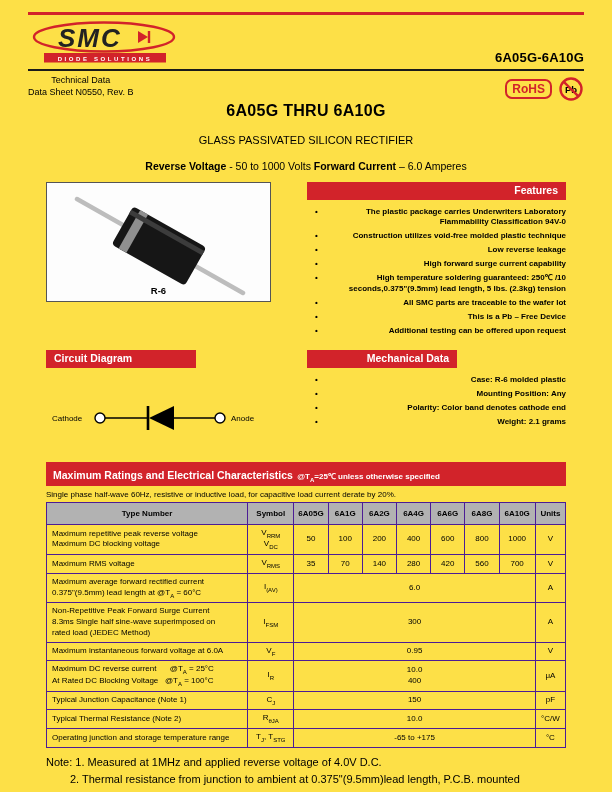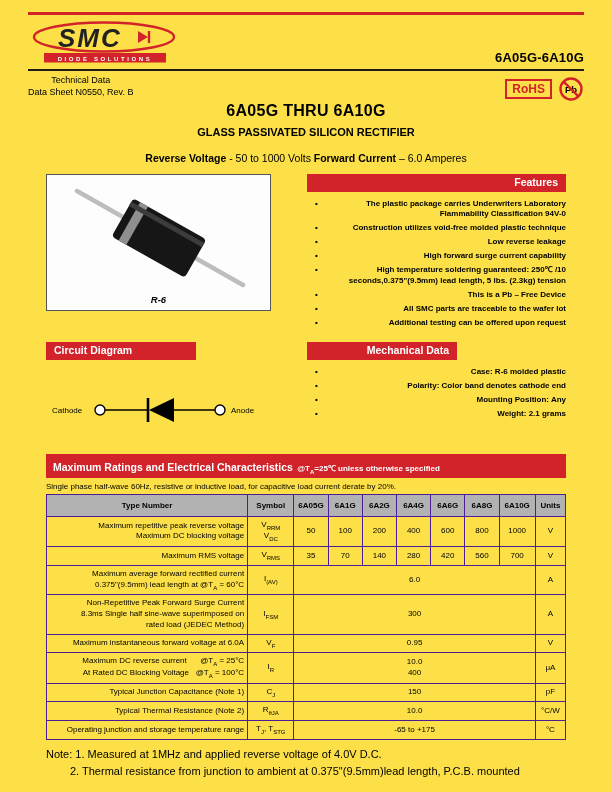--- a/index.html
+++ b/index.html
@@ -6,48 +6,48 @@
   html,body{background:#fff;}
   body{width:612px;height:792px;font-family:"Liberation Sans",sans-serif;color:#000;}
   .page{width:612px;height:792px;padding:12px 28px 0 28px;position:relative;overflow:hidden;background:#fde047;}
   .topline{height:3px;background:#d2232a;}
   .hdr{display:flex;justify-content:space-between;align-items:flex-end;padding:3px 0 1px 0;}
   .part-range{font-size:13px;font-weight:bold;padding-bottom:3px;letter-spacing:.2px;}
   .hdr-rule{height:2px;background:#1a1a1a;}
   .subhdr{display:flex;justify-content:space-between;align-items:flex-start;margin-top:3px;}
   .subhdr-left div{font-size:9px;font-weight:normal;line-height:1.35;text-align:center;}
   .badges{display:flex;align-items:center;gap:6px;margin-top:2px;}
-  .rohs{border:2px solid #d2232a;color:#d2232a;font-weight:bold;font-size:12px;padding:1px 5px;border-radius:0;display:inline-block;margin-left:38px;}
+  .rohs{border:2px solid #d2232a;color:#d2232a;font-weight:bold;font-size:12px;padding:1px 5px;border-radius:7px;display:inline-block;margin-left:38px;}
   .title-block{text-align:center;margin-top:0;}
   .title-main{font-size:16px;font-weight:bold;letter-spacing:.3px;}
-  .title-sub{font-size:11px;font-weight:bold;margin-top:6px;}
+  .title-sub{font-size:11px;font-weight:normal;margin-top:14px;}
   .title-line3{font-size:10.5px;margin-top:14px;}
   .title-line3 b{font-weight:bold;}
   .content{margin:0 18px;}
   .cols{display:flex;gap:36px;margin-top:10px;align-items:flex-start;}
   .col-left{width:225px;flex:none;}
   .col-right{flex:1;min-width:0;text-align:right;}
-  .pkg-box{border:1px solid #555;height:137px;position:relative;background:#fdfdfd;font-style:italic;}
+  .pkg-box{border:1px solid #555;height:120px;position:relative;background:#fdfdfd;}
   .pkg-box svg{display:block;}
   .pkg-label{position:absolute;bottom:5px;left:0;right:0;text-align:center;font-size:9.5px;font-weight:bold;}
   .red-bar{background:#d2232a;color:#fff;font-weight:bold;font-size:10.5px;padding:2px 8px;line-height:1.3;}
   .red-bar.narrow{width:150px;}
   ul.blist{list-style:none;margin:7px 0 0 8px;}
   ul.blist li{font-size:8px;font-weight:bold;line-height:1.32;margin-bottom:3.5px;padding-left:10px;position:relative;}
   ul.blist li::before{content:"\2022";position:absolute;left:0;top:0;}
   .circuit-wrap{margin-top:26px;padding-left:4px;}
   .ratings-bar{margin-top:14px;background:#d2232a;color:#fff;padding:3px 7px;}
   .ratings-bar .main{font-weight:bold;font-size:10.5px;}
   .ratings-bar .sfx{font-size:8px;font-weight:bold;}
   .cond{font-size:8px;margin:4px 0 3px 0;}
   table{border-collapse:collapse;width:100%;table-layout:fixed;}
   th,td{border:1px solid #4c1d95;font-size:8px;}
   th{background:#b2b2b2;font-weight:bold;padding:6px 1px;}
   td{padding:3px 3px;text-align:center;vertical-align:middle;line-height:1.35;}
-  td.param{text-align:right;padding-left:5px;}
+  td.param{text-align:left;padding-left:5px;}
   sub{font-size:6px;}
   .notes{font-size:11px;margin-top:6px;line-height:1.55;}
   .notes .n2{margin-left:24px;}
   footer{text-align:center;margin-top:18px;font-size:10.5px;line-height:1.8;}
 </style>
 </head>
 <body>
 
 <div class="page">
 
@@ -109,22 +109,22 @@
         </div>
       </div>
       <div class="col-right">
         <div class="red-bar">Features</div>
         <ul class="blist" id="features-list">
             <li>The plastic package carries Underwriters Laboratory Flammability Classification 94V-0</li>
             <li>Construction utilizes void-free molded plastic technique</li>
             <li>Low reverse leakage</li>
             <li>High forward surge current capability</li>
             <li>High temperature soldering guaranteed: 250℃ /10 seconds,0.375"(9.5mm) lead length, 5 lbs. (2.3kg) tension</li>
+            <li>All SMC parts are traceable to the wafer lot</li>
             <li>This is a Pb – Free Device</li>
-            <li>All SMC parts are traceable to the wafer lot</li>
             <li>Additional testing can be offered upon request</li>
           </ul>
       </div>
     </div>
 
     <div class="cols">
       <div class="col-left">
         <div class="red-bar narrow">Circuit Diagram</div>
         <div class="circuit-wrap">
           <svg width="218" height="50" viewBox="0 0 218 50">
@@ -136,22 +136,22 @@
             <line x1="124" y1="24" x2="165" y2="24" stroke="#000" stroke-width="1.3"></line>
             <circle cx="170" cy="24" r="5" fill="#fff" stroke="#000" stroke-width="1.4"></circle>
             <text x="181" y="27" font-family="Liberation Sans, sans-serif" font-size="8" fill="#000">Anode</text>
           </svg>
         </div>
       </div>
       <div class="col-right">
         <div class="red-bar narrow">Mechanical Data</div>
         <ul class="blist" id="mech-list">
             <li>Case: R-6 molded plastic</li>
+            <li>Mounting Position: Any</li>
             <li>Polarity: Color band denotes cathode end</li>
-            <li>Mounting Position: Any</li>
             <li>Weight: 2.1 grams</li>
           </ul>
       </div>
     </div>
 
     <div class="ratings-bar">
       <span class="main">Maximum Ratings and Electrical Characteristics</span>
       <span class="sfx">@T<sub>A</sub>=25℃ unless otherwise specified</span>
     </div>
     <div class="cond">Single phase half-wave 60Hz, resistive or inductive load, for capacitive load current derate by 20%.</div>

